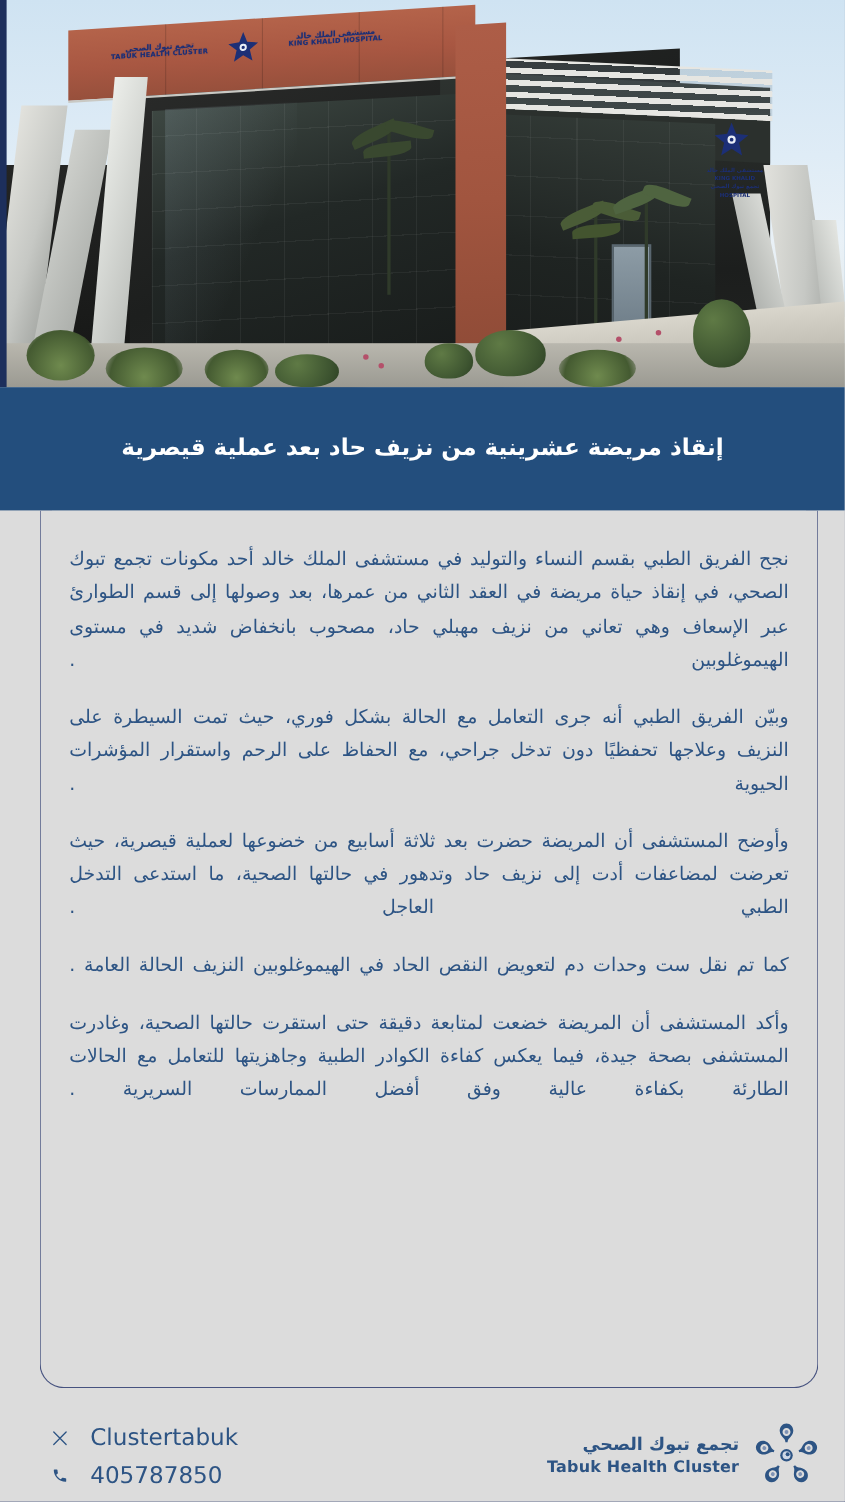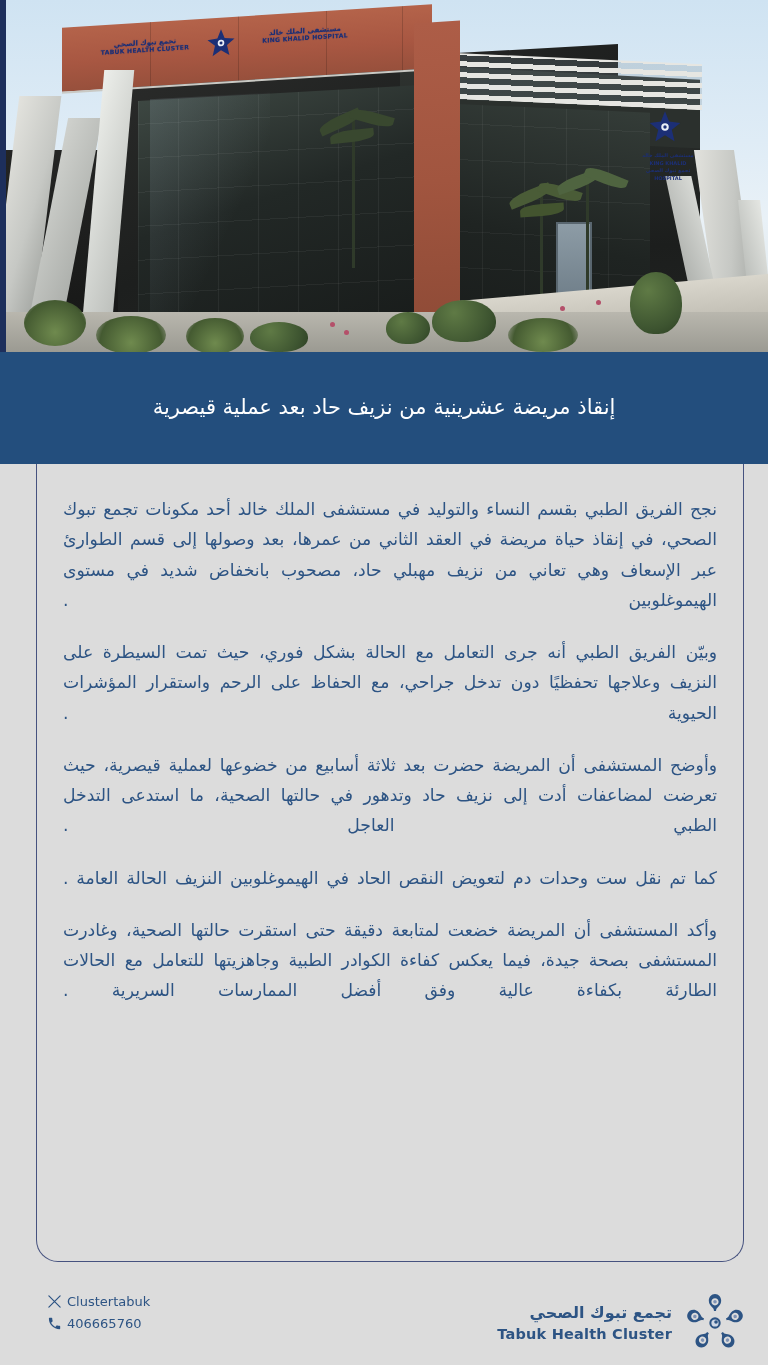--- a/index.html
+++ b/index.html
@@ -259,21 +259,21 @@
     width: 768px; height: 112px;
     background: #234e7d;
     display: flex;
     align-items: center;
     justify-content: center;
     z-index: 8;
   }
   .banner h1 {
     color: #ffffff;
     font-size: 21px;
-    font-weight: 400;
+    font-weight: 700;
     letter-spacing: 0;
     line-height: 1.5;
     text-align: center;
     padding: 0 24px;
     direction: rtl;
   }
 
   
   .card {
     position: absolute;
@@ -309,23 +309,23 @@
   }
 
   .contacts {
     position: absolute;
     left: 46px; top: 14px;
     direction: ltr;
   }
   .contact-row {
     display: flex;
     align-items: center;
-    gap: 4px;
+    gap: 19px;
     color: #2d5484;
-    font-size: 13px;
+    font-size: 21px;
     line-height: 1.5;
     margin-bottom: 2px;
   }
   .contact-row .ic {
     width: 17px; height: 17px;
     display: inline-flex;
     align-items: center;
     justify-content: center;
     flex: 0 0 17px;
   }
@@ -477,21 +477,21 @@
           </svg>
         </span>
         <span>Clustertabuk</span>
       </div>
       <div class="contact-row">
         <span class="ic">
           <svg width="15" height="15" viewBox="0 0 24 24" fill="#2d5484">
             <path d="M6.6 10.8c1.4 2.8 3.8 5.1 6.6 6.6l2.2-2.2c.3-.3.7-.4 1-.2 1.2.4 2.4.6 3.7.6.6 0 1 .4 1 1V20c0 .6-.4 1-1 1C10.7 21 3 13.3 3 3.9c0-.6.4-1 1-1h3.4c.6 0 1 .4 1 1 0 1.3.2 2.5.6 3.7.1.4 0 .8-.2 1.1l-2.2 2.1z"></path>
           </svg>
         </span>
-        <span>406665760</span>
+        <span>405787850</span>
       </div>
     </div>
 
     <div class="brand">
       <div class="brand-words">
         <span class="brand-ar">تجمع تبوك الصحي</span>
         <span class="brand-en">Tabuk Health Cluster</span>
       </div>
       <svg class="brand-mark" viewBox="0 0 120 120">
         <g fill="#2d5484">

